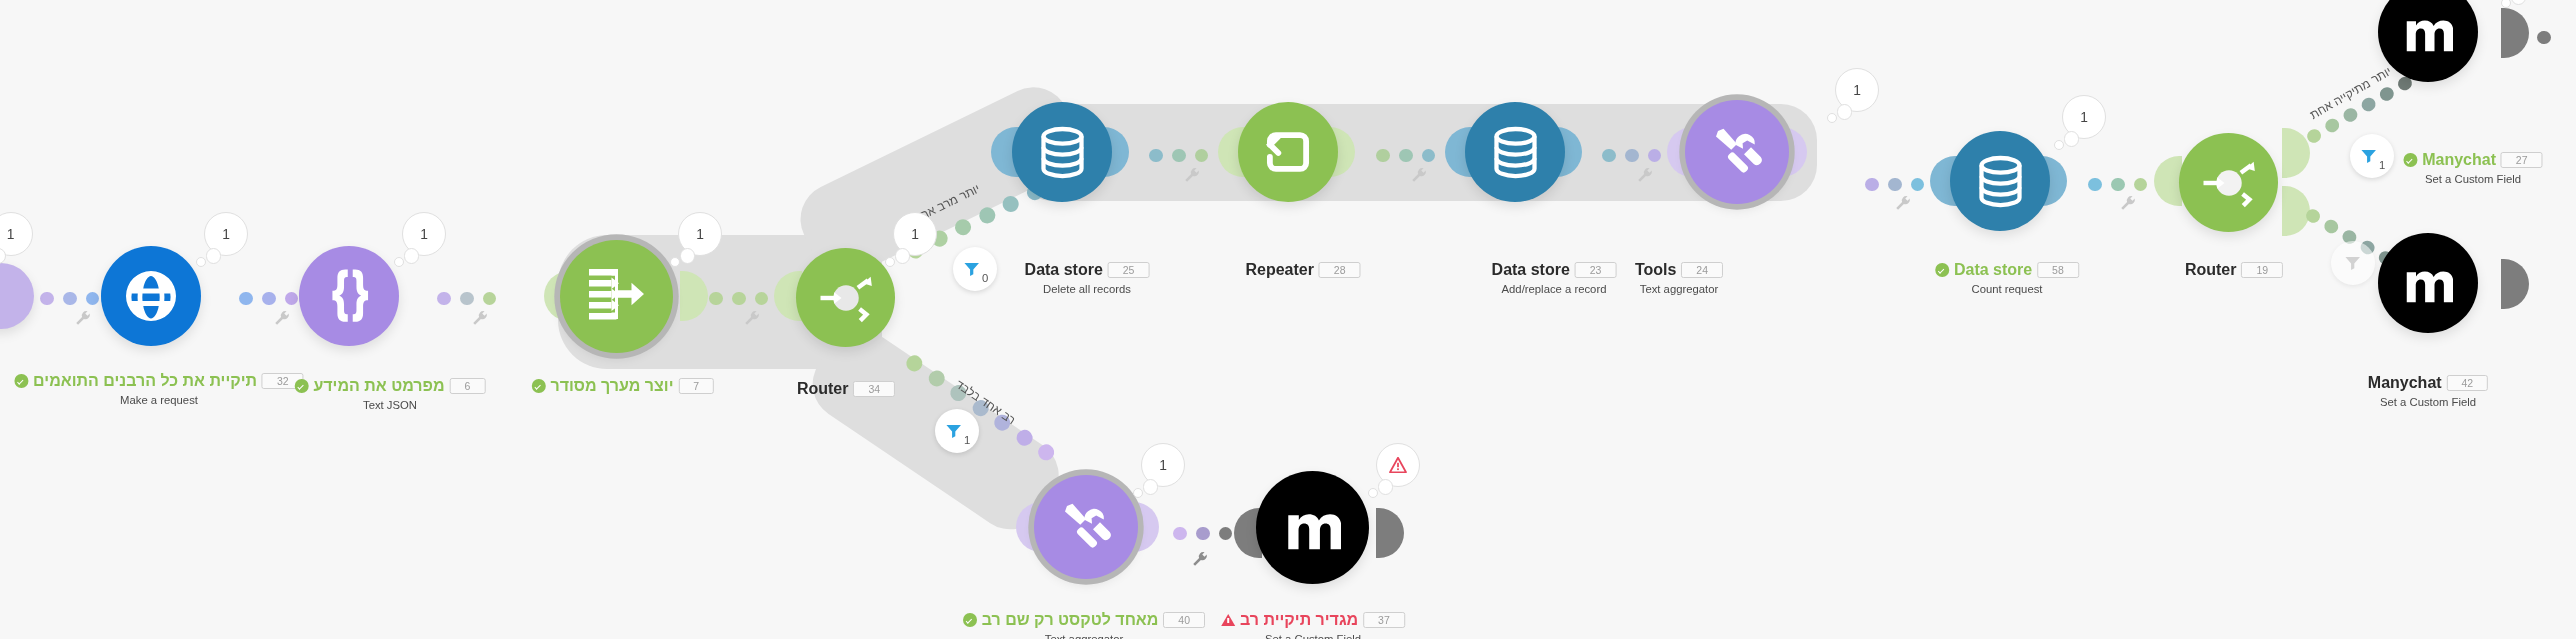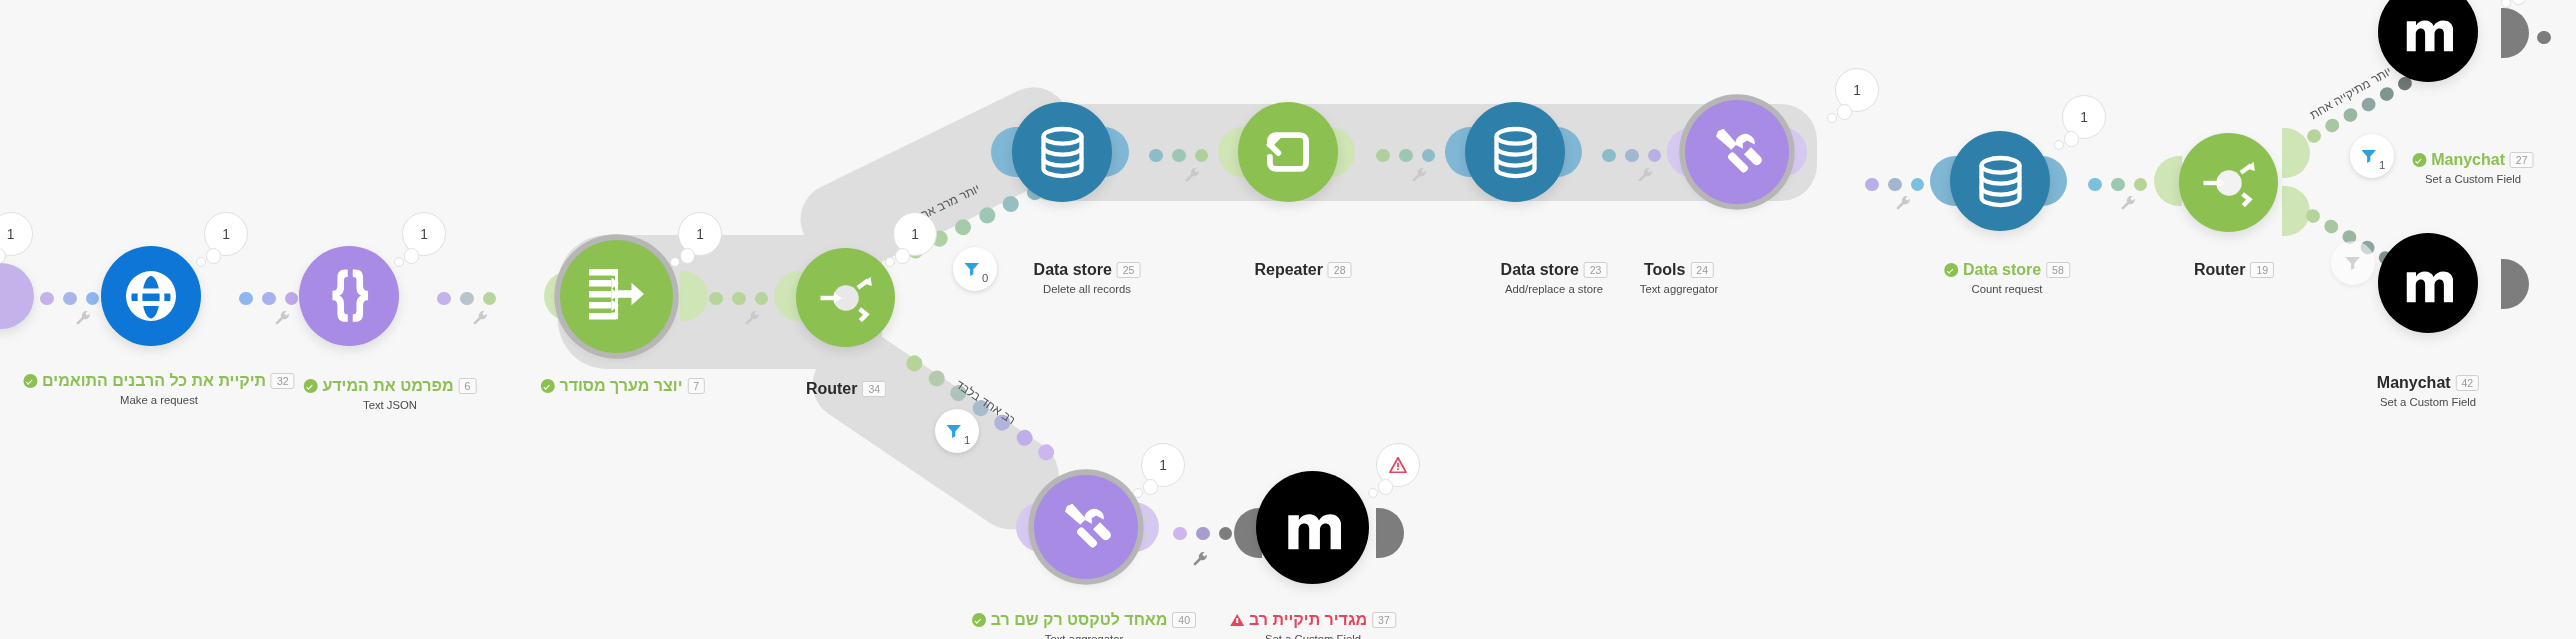--- a/index.html
+++ b/index.html
@@ -50,21 +50,21 @@
   
   .lbl{position:absolute;text-align:center;z-index:8;white-space:nowrap;
        transform:translateX(-50%);}
   .lbl .t1{font-size:16px;font-weight:bold;color:#2b2b2b;line-height:1.15;
            display:flex;align-items:center;justify-content:center;gap:4.9px;}
   .lbl .t1.he{direction:rtl;}
   .lbl .t1.green{color:#8cc152;}
   .lbl .t1.red{color:#e8455c;}
   .lbl .t2{font-size:11.3px;color:#4a4a4a;margin-top:3.2px;}
   .idbox{display:inline-block;border:0.8px solid #cfcfcf;border-radius:2.4px;
-         padding:0 5px;font-size:10.5px;font-weight:normal;color:#9b9b9b;
+         padding:0 14px;font-size:10.5px;font-weight:normal;color:#9b9b9b;
          background:#fafafa;line-height:14.6px;}
   .ok{display:inline-block;width:13.8px;height:13.8px;border-radius:50%;background:#8cc152;
       position:relative;flex:none;}
   .ok:after{content:"";position:absolute;left:3.2px;top:5.7px;width:4.9px;height:2.4px;
       border-left:1.6px solid #fff;border-bottom:1.6px solid #fff;transform:rotate(-45deg);}
   .warn{display:inline-block;width:0;height:0;border-left:7.3px solid transparent;
       border-right:7.3px solid transparent;border-bottom:12px solid #e8455c;position:relative;flex:none;}
   .warn:after{content:"";position:absolute;left:-1.2px;top:4px;width:2.4px;height:4.9px;background:#fff;}
 
   
@@ -305,21 +305,21 @@
         <path d="M4 5.2v13.6c0 1.7 3.6 3.1 8 3.1s8-1.4 8-3.1V5.2"></path>
       <path d="M4 9.8c0 1.7 3.6 3.1 8 3.1s8-1.4 8-3.1"></path>
         <path d="M4 14.4c0 1.7 3.6 3.1 8 3.1s8-1.4 8-3.1"></path>
     </svg>
   </div>
   <div class="lbl" style="left:1554px;top:261px;">
     <div class="t1">
         <span>Data store</span>
         <span class="idbox">23</span>
       </div>
-    <div class="t2">Add/replace a store</div>
+    <div class="t2">Add/replace a record</div>
   </div>
 
   <div class="dots small" style="left:1602px;top:145px;">
     <i style="background:#8cbcca"></i>
       <i style="background:#a3b6d0"></i>
       <i style="background:#baaee6"></i>
   </div>
   <div class="wrench" style="left:1636px;top:166px;">
     <svg width="18" height="18" viewBox="0 0 24 24" fill="currentColor">
         <path d="M21 6l-3 3-3-3 3-3a6 6 0 0 0-7.2 7.8L3 18.6 5.4 21l7.8-7.8A6 6 0 0 0 21 6z"></path>

